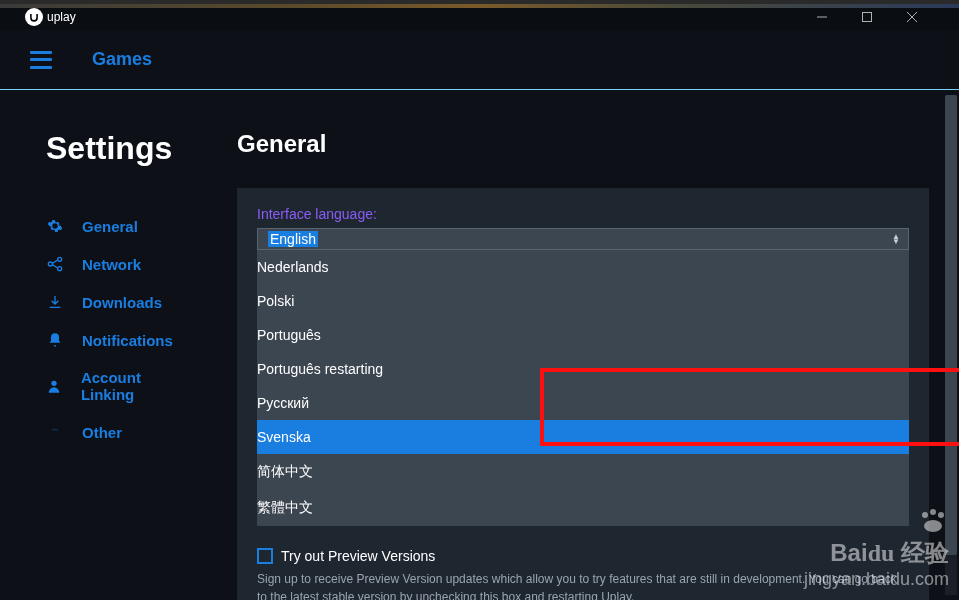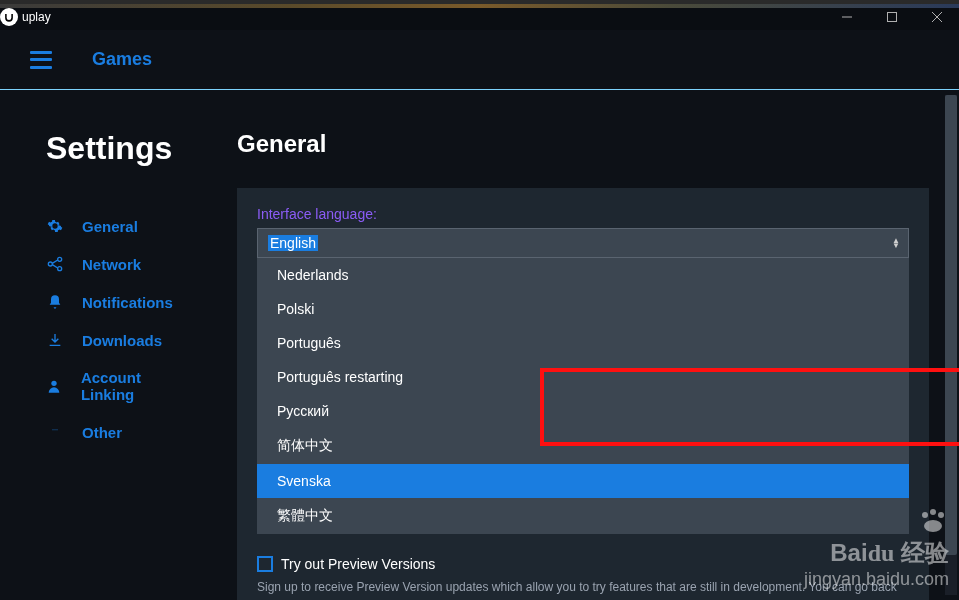--- a/index.html
+++ b/index.html
@@ -1,18 +1,18 @@
 <!DOCTYPE html>
 <html><head>
 <meta charset="utf-8">
 <style>
 * { margin: 0; padding: 0; box-sizing: border-box; font-family: "Segoe UI", Arial, sans-serif; }
 body { background: #0d1117; width: 959px; height: 600px; overflow: hidden; position: relative; }
 
-.titlebar { height: 30px; background: #0a0d12; display: flex; align-items: center; padding: 0 0; border-top: 4px solid #2a2a2a; position: relative; }
+.titlebar { height: 30px; background: #0a0d12; display: flex; align-items: center; padding: 0 25px; border-top: 4px solid #2a2a2a; position: relative; }
 .titlebar-stripe { position: absolute; top: 0; left: 0; right: 0; height: 4px; background: linear-gradient(90deg, #3a3a3a 0%, #5a4a2a 30%, #7a5a2a 50%, #4a4a3a 70%, #2a3a5a 100%); }
 .logo { display: flex; align-items: center; gap: 2px; }
 .logo-circle { width: 18px; height: 18px; border-radius: 50%; background: #fff; display: flex; align-items: center; justify-content: center; }
 .logo-text { color: #fff; font-size: 12px; font-weight: 400; margin-left: 2px; }
 .win-controls { margin-left: auto; display: flex; gap: 0; }
 .win-btn { width: 45px; height: 26px; display: flex; align-items: center; justify-content: center; color: #b0b0b0; font-size: 10px; cursor: pointer; }
 .win-btn svg { width: 10px; height: 10px; }
 
 .topnav { height: 60px; background: #0d1117; display: flex; align-items: center; padding: 0 30px; gap: 40px; border-bottom: 1px solid #7dd3fc; }
 .hamburger { width: 22px; height: 18px; display: flex; flex-direction: column; justify-content: space-between; cursor: pointer; }
@@ -22,25 +22,25 @@
 .main { display: flex; height: calc(600px - 90px); }
 .sidebar { width: 237px; padding: 40px 46px; }
 .sidebar h1 { color: #fff; font-size: 32px; font-weight: 700; margin-bottom: 40px; }
 .sidebar-item { display: flex; align-items: center; gap: 18px; padding: 10px 0; color: #1a7de0; font-size: 15px; font-weight: 600; cursor: pointer; }
 .sidebar-item .icon { width: 18px; height: 18px; display: flex; align-items: center; justify-content: center; }
 
 .content { flex: 1; padding: 40px 30px 0 0; position: relative; }
 .content h2 { color: #fff; font-size: 24px; font-weight: 700; margin-bottom: 30px; }
 .panel { background: #1e2730; padding: 18px 20px; position: relative; }
 .label { color: #8b5cf6; font-size: 14px; margin-bottom: 6px; }
-.select-box { background: #3c4651; border: 1px solid #5a6470; height: 30px; display: flex; align-items: center; padding: 0 10px; position: relative; cursor: pointer; }
+.select-box { background: #3c4651; border: 1px solid #5a6470; height: 22px; display: flex; align-items: center; padding: 0 10px; position: relative; cursor: pointer; }
 .select-value { color: #fff; font-size: 14px; background: #1a7de0; padding: 0 2px; }
 .select-arrows { position: absolute; right: 8px; display: flex; flex-direction: column; line-height: 5px; font-size: 8px; color: #cfcfcf; }
 .dropdown { background: #3c4651; margin-top: 0; }
-.dropdown-item { padding: 9px 20px; color: #fff; font-size: 14px; cursor: pointer; }
+.dropdown-item { padding: 9px 0; color: #fff; font-size: 14px; cursor: pointer; }
 .dropdown-item.highlighted { background: #1a7de0; }
 .red-box { position: absolute; border: 4px solid #ff1010; left: 303px; width: 588px; top: 278px; height: 78px; pointer-events: none; z-index: 10; }
 .checkbox-row { display: flex; align-items: center; gap: 8px; margin-top: 10px; padding-top: 12px; text-align: right; }
 .checkbox { width: 16px; height: 16px; border: 2px solid #1a7de0; cursor: pointer; }
 .checkbox-label { color: #fff; font-size: 14px; }
 .desc { color: #9aa3b0; font-size: 12px; line-height: 1.5; margin-top: 6px; }
 
 .scrollbar-track { position: absolute; right: 2px; top: 95px; width: 12px; height: 500px; background: #1a1f28; }
 .scrollbar-thumb { width: 12px; height: 460px; background: #3c4651; border-radius: 2px; }
 
@@ -109,33 +109,33 @@
             <circle cx="19" cy="5" r="3"></circle>
             <circle cx="19" cy="19" r="3"></circle>
             <line x1="8" y1="11" x2="16" y2="6"></line>
             <line x1="8" y1="13" x2="16" y2="18"></line>
           </svg>
         </span>
       <span>Network</span>
     </div>
     <div class="sidebar-item">
       <span class="icon">
+          <svg viewBox="0 0 24 24" width="16" height="16" fill="none" stroke="#1a7de0" stroke-width="2">
+            <path d="M12 3v12m-5-5l5 5 5-5M4 20h16"></path>
+          </svg>
+        </span>
+      <span>Downloads</span>
+    </div>
+    <div class="sidebar-item">
+      <span class="icon">
           <svg viewBox="0 0 24 24" width="16" height="16" fill="#1a7de0">
             <path d="M12 2a6 6 0 00-6 6v5l-2 3h16l-2-3V8a6 6 0 00-6-6zm0 20a2 2 0 002-2h-4a2 2 0 002 2z"></path>
           </svg>
         </span>
       <span>Notifications</span>
-    </div>
-    <div class="sidebar-item">
-      <span class="icon">
-          <svg viewBox="0 0 24 24" width="16" height="16" fill="none" stroke="#1a7de0" stroke-width="2">
-            <path d="M12 3v12m-5-5l5 5 5-5M4 20h16"></path>
-          </svg>
-        </span>
-      <span>Downloads</span>
     </div>
     <div class="sidebar-item">
       <span class="icon">
           <svg viewBox="0 0 24 24" width="16" height="16" fill="#1a7de0">
             <circle cx="12" cy="8" r="4"></circle>
             <path d="M4 22a8 8 0 0116 0z"></path>
           </svg>
         </span>
       <span>Account Linking</span>
     </div>
@@ -158,22 +158,22 @@
       <div class="select-box">
         <span class="select-value">English</span>
         <span class="select-arrows">▲<br>▼</span>
       </div>
       <div class="dropdown">
         <div class="dropdown-item">Nederlands</div>
         <div class="dropdown-item">Polski</div>
         <div class="dropdown-item">Português</div>
         <div class="dropdown-item">Português restarting</div>
         <div class="dropdown-item">Русский</div>
+        <div class="dropdown-item highlighted">Svenska</div>
         <div class="dropdown-item">简体中文</div>
-        <div class="dropdown-item highlighted">Svenska</div>
         <div class="dropdown-item">繁體中文</div>
       </div>
       <div class="checkbox-row">
         <div class="checkbox"></div>
         <span class="checkbox-label">Try out Preview Versions</span>
       </div>
       <div class="desc">Sign up to receive Preview Version updates which allow you to try features that are still in development. You can go back to the latest stable version by unchecking this box and restarting Uplay.</div>
     </div>
     <div class="red-box"></div>
   </div>

